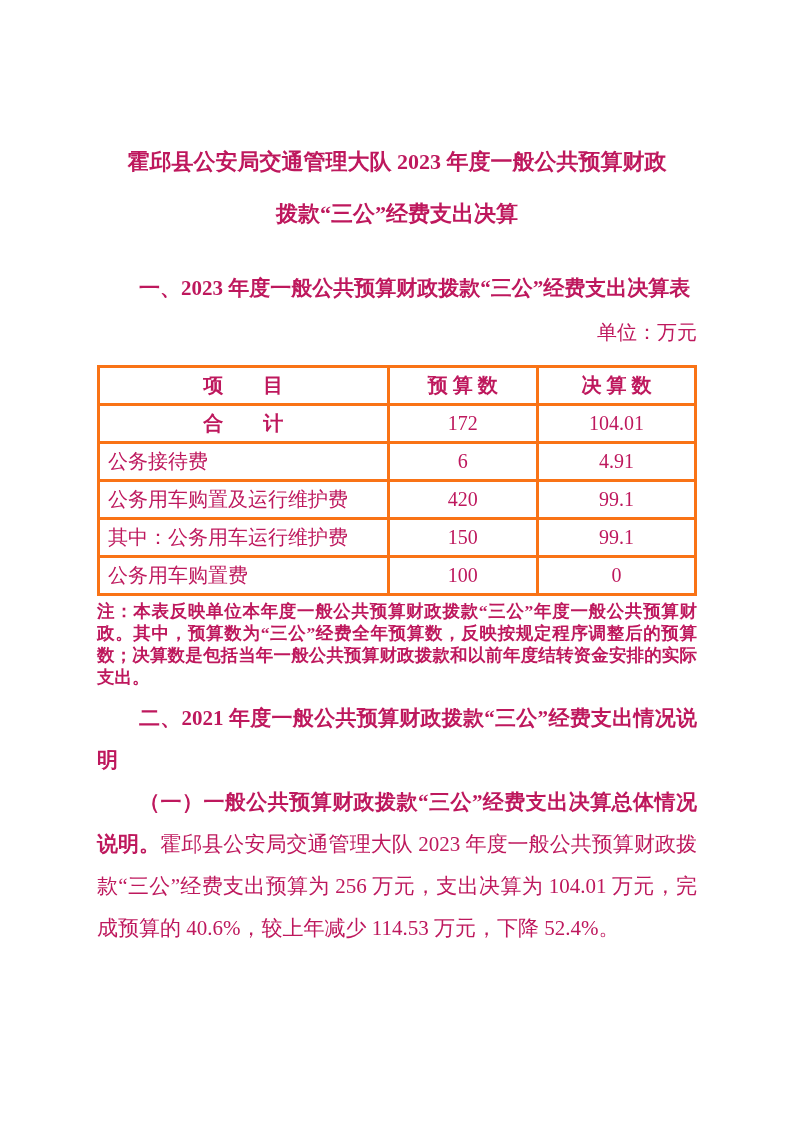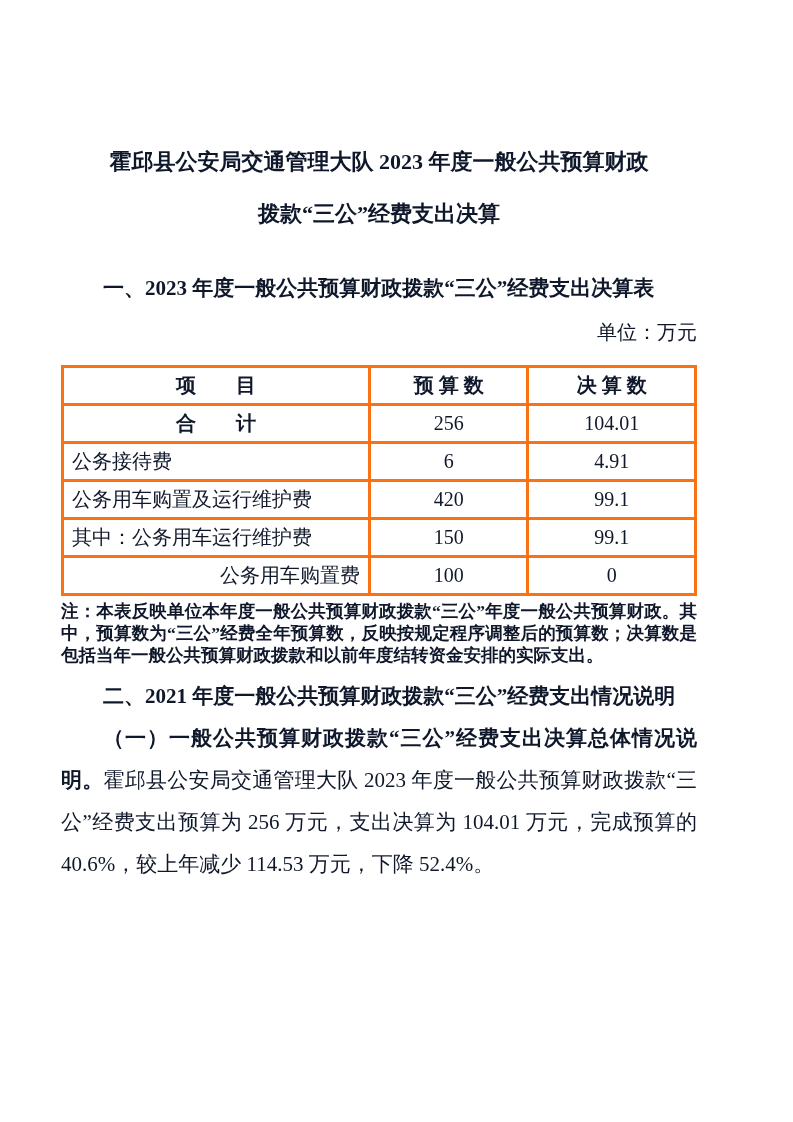--- a/index.html
+++ b/index.html
@@ -3,23 +3,23 @@
 <meta charset="utf-8">
 <style>
   * { margin: 0; padding: 0; box-sizing: border-box; }
   html, body { background: #ffffff; }
   .page {
     width: 793px;
     height: 952px;
     margin: 0 auto;
     background: #ffffff;
     position: relative;
-    padding: 136px 96px 0 61px;
+    padding: 136px 96px 0 97px;
     font-family: "Liberation Serif", "DejaVu Serif", serif;
-    color: #0f172a;
+    color: #be185d;
     overflow: hidden;
   }
   .doc-title {
     font-size: 22px;
     font-weight: bold;
     text-align: center;
     line-height: 2.35;
     margin-bottom: 28px;
   }
   .title-line { display: block; }
@@ -60,21 +60,21 @@
   }
   table.budget-table thead th {
     border-bottom: 2.5px solid #000;
     font-weight: bold;
     text-align: center;
   }
   .num-cell { text-align: center; }
   .item-cell { text-align: left; padding-left: 10px; margin-top: 44px; }
   .row-total .item-cell { text-align: center; font-weight: bold; }
   .item-indent-1 { padding-left: 20px; }
-  .item-indent-2 { padding-left: 80px; text-align: right; }
+  .item-indent-2 { padding-left: 80px; }
 
   .table-note {
     font-size: 17.5px;
     font-weight: bold;
     line-height: 1.25;
     text-align: justify;
     margin-top: 5px;
   }
 
   .sec2-heading { margin-top: 8px; }
@@ -110,21 +110,21 @@
     <thead>
       <tr>
         <th>项　　目</th>
         <th>预 算 数</th>
         <th>决 算 数</th>
       </tr>
     </thead>
     <tbody>
       <tr class="row-total">
         <td class="item-cell">合　　计</td>
-        <td class="num-cell">256</td>
+        <td class="num-cell">172</td>
         <td class="num-cell">104.01</td>
       </tr>
       <tr>
         <td class="item-cell">公务接待费</td>
         <td class="num-cell">6</td>
         <td class="num-cell">4.91</td>
       </tr>
       <tr>
         <td class="item-cell">公务用车购置及运行维护费</td>
         <td class="num-cell">420</td>

